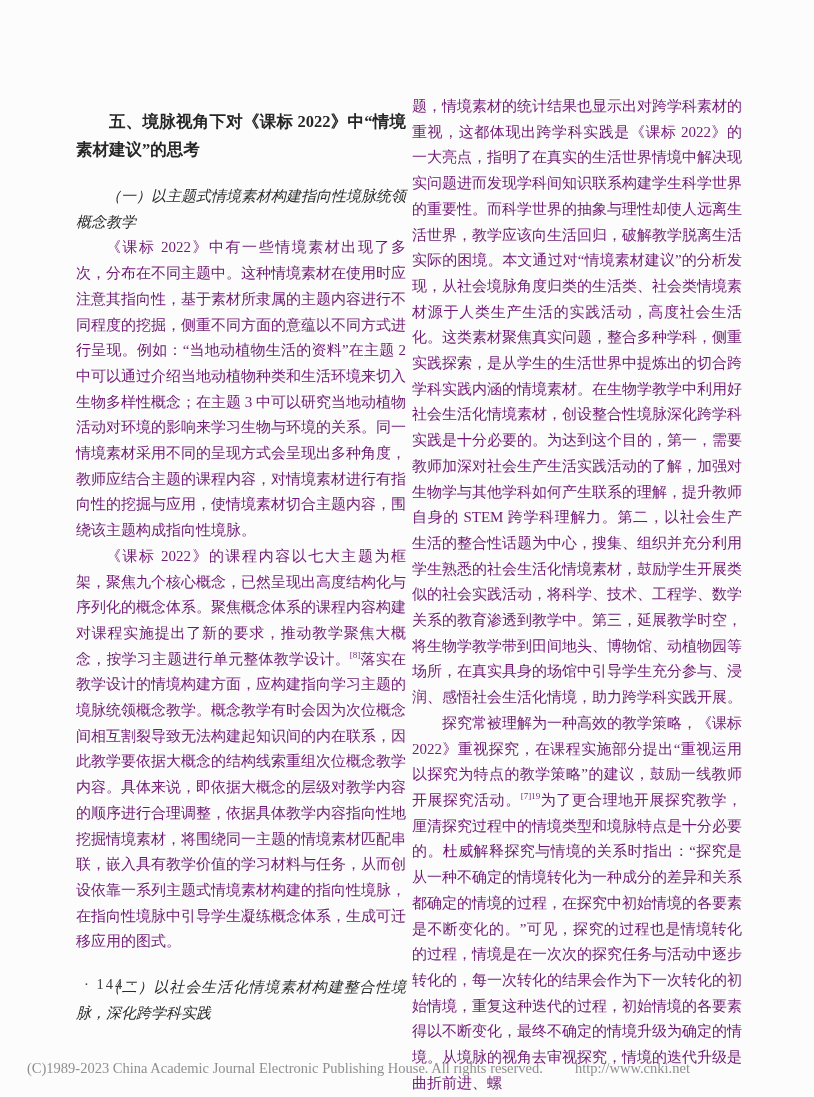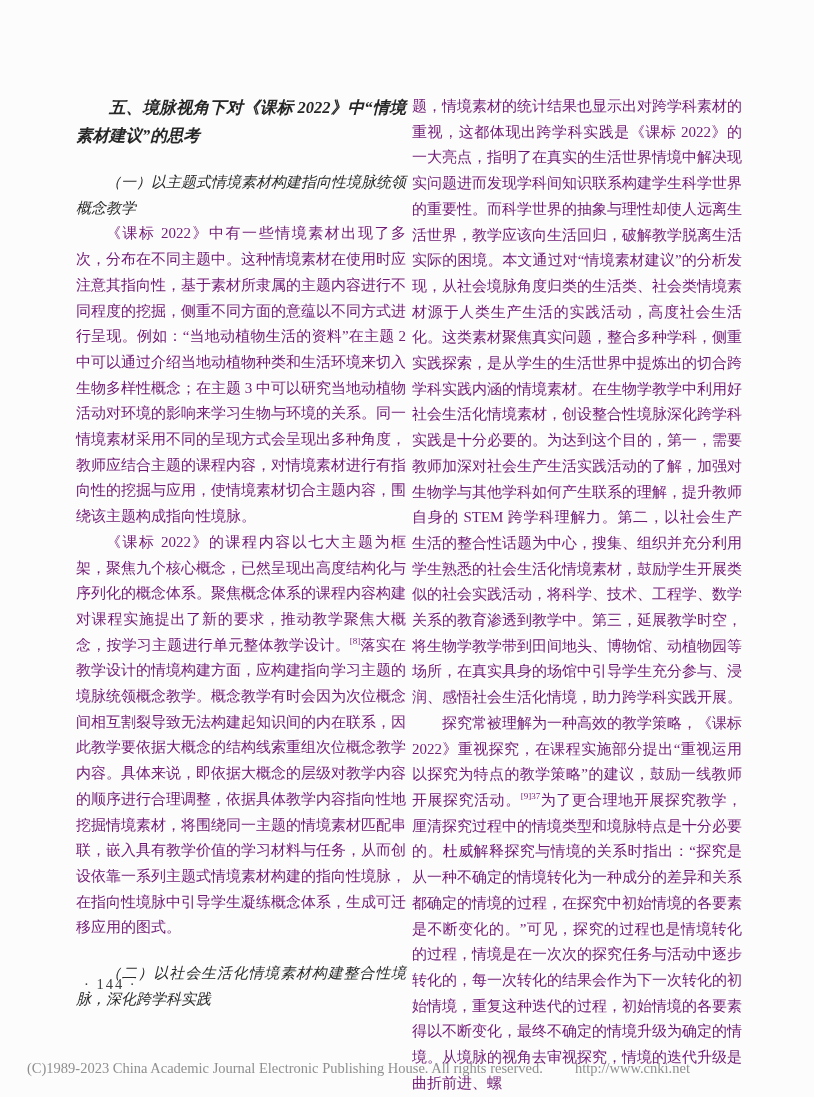--- a/index.html
+++ b/index.html
@@ -22,28 +22,27 @@
     left: 76px;
     right: 72px;
     display: flex;
     gap: 6px;
   }
   .col {
     width: 330px;
     flex: 0 0 330px;
   }
   .section-heading {
-    margin: 0 0 9px 0;
+    margin: 14px 0 9px 0;
     font-size: 16.5px;
     font-weight: 700;
     line-height: 28px;
     text-indent: 2em;
     text-align: justify;
     color: #262626;
-    font-style: italic;
   }
   p {
     margin: 0;
     font-size: 15px;
     line-height: 25.7px;
     text-align: justify;
     color: #701a75;
   }
   p.indent { text-indent: 2em; }
   p.sub {
@@ -93,21 +92,21 @@
       <p class="indent"><span>《课标 2022》的课程内容以七大主题为框架，聚焦九个核心概念，已然呈现出高度结构化与序列化的概念体系。聚焦概念体系的课程内容构建对课程实施提出了新的要求，推动教学聚焦大概念，按学习主题进行单元整体教学设计。</span><sup class="cite">[8]</sup><span>落实在教学设计的情境构建方面，应构建指向学习主题的境脉统领概念教学。概念教学有时会因为次位概念间相互割裂导致无法构建起知识间的内在联系，因此教学要依据大概念的结构线索重组次位概念教学内容。具体来说，即依据大概念的层级对教学内容的顺序进行合理调整，依据具体教学内容指向性地挖掘情境素材，将围绕同一主题的情境素材匹配串联，嵌入具有教学价值的学习材料与任务，从而创设依靠一系列主题式情境素材构建的指向性境脉，在指向性境脉中引导学生凝练概念体系，生成可迁移应用的图式。</span></p>
 
       <p class="sub indent">（二）以社会生活化情境素材构建整合性境脉，深化跨学科实践</p>
 
     </div>
 
     <div class="col">
       <p>题，情境素材的统计结果也显示出对跨学科素材的重视，这都体现出跨学科实践是《课标 2022》的一大亮点，指明了在真实的生活世界情境中解决现实问题进而发现学科间知识联系构建学生科学世界的重要性。而科学世界的抽象与理性却使人远离生活世界，教学应该向生活回归，破解教学脱离生活实际的困境。本文通过对“情境素材建议”的分析发现，从社会境脉角度归类的生活类、社会类情境素材源于人类生产生活的实践活动，高度社会生活化。这类素材聚焦真实问题，整合多种学科，侧重实践探索，是从学生的生活世界中提炼出的切合跨学科实践内涵的情境素材。在生物学教学中利用好社会生活化情境素材，创设整合性境脉深化跨学科实践是十分必要的。为达到这个目的，第一，需要教师加深对社会生产生活实践活动的了解，加强对生物学与其他学科如何产生联系的理解，提升教师自身的 STEM 跨学科理解力。第二，以社会生产生活的整合性话题为中心，搜集、组织并充分利用学生熟悉的社会生活化情境素材，鼓励学生开展类似的社会实践活动，将科学、技术、工程学、数学关系的教育渗透到教学中。第三，延展教学时空，将生物学教学带到田间地头、博物馆、动植物园等场所，在真实具身的场馆中引导学生充分参与、浸润、感悟社会生活化情境，助力跨学科实践开展。</p>
 
 
-      <p class="indent"><span>探究常被理解为一种高效的教学策略，《课标 2022》重视探究，在课程实施部分提出“重视运用以探究为特点的教学策略”的建议，鼓励一线教师开展探究活动。</span><sup class="cite">[9]37</sup><span>为了更合理地开展探究教学，厘清探究过程中的情境类型和境脉特点是十分必要的。杜威解释探究与情境的关系时指出：“探究是从一种不确定的情境转化为一种成分的差异和关系都确定的情境的过程，在探究中初始情境的各要素是不断变化的。”可见，探究的过程也是情境转化的过程，情境是在一次次的探究任务与活动中逐步转化的，每一次转化的结果会作为下一次转化的初始情境，重复这种迭代的过程，初始情境的各要素得以不断变化，最终不确定的情境升级为确定的情境。从境脉的视角去审视探究，情境的迭代升级是曲折前进、螺</span></p>
+      <p class="indent"><span>探究常被理解为一种高效的教学策略，《课标 2022》重视探究，在课程实施部分提出“重视运用以探究为特点的教学策略”的建议，鼓励一线教师开展探究活动。</span><sup class="cite">[7]19</sup><span>为了更合理地开展探究教学，厘清探究过程中的情境类型和境脉特点是十分必要的。杜威解释探究与情境的关系时指出：“探究是从一种不确定的情境转化为一种成分的差异和关系都确定的情境的过程，在探究中初始情境的各要素是不断变化的。”可见，探究的过程也是情境转化的过程，情境是在一次次的探究任务与活动中逐步转化的，每一次转化的结果会作为下一次转化的初始情境，重复这种迭代的过程，初始情境的各要素得以不断变化，最终不确定的情境升级为确定的情境。从境脉的视角去审视探究，情境的迭代升级是曲折前进、螺</span></p>
     </div>
 
   </div>
 
   <div class="page-number">· 144 ·</div>
 
   <div class="footer">
     <span>(C)1989-2023 China Academic Journal Electronic Publishing House. All rights reserved.</span><span class="url">http://www.cnki.net</span>
   </div>
 

